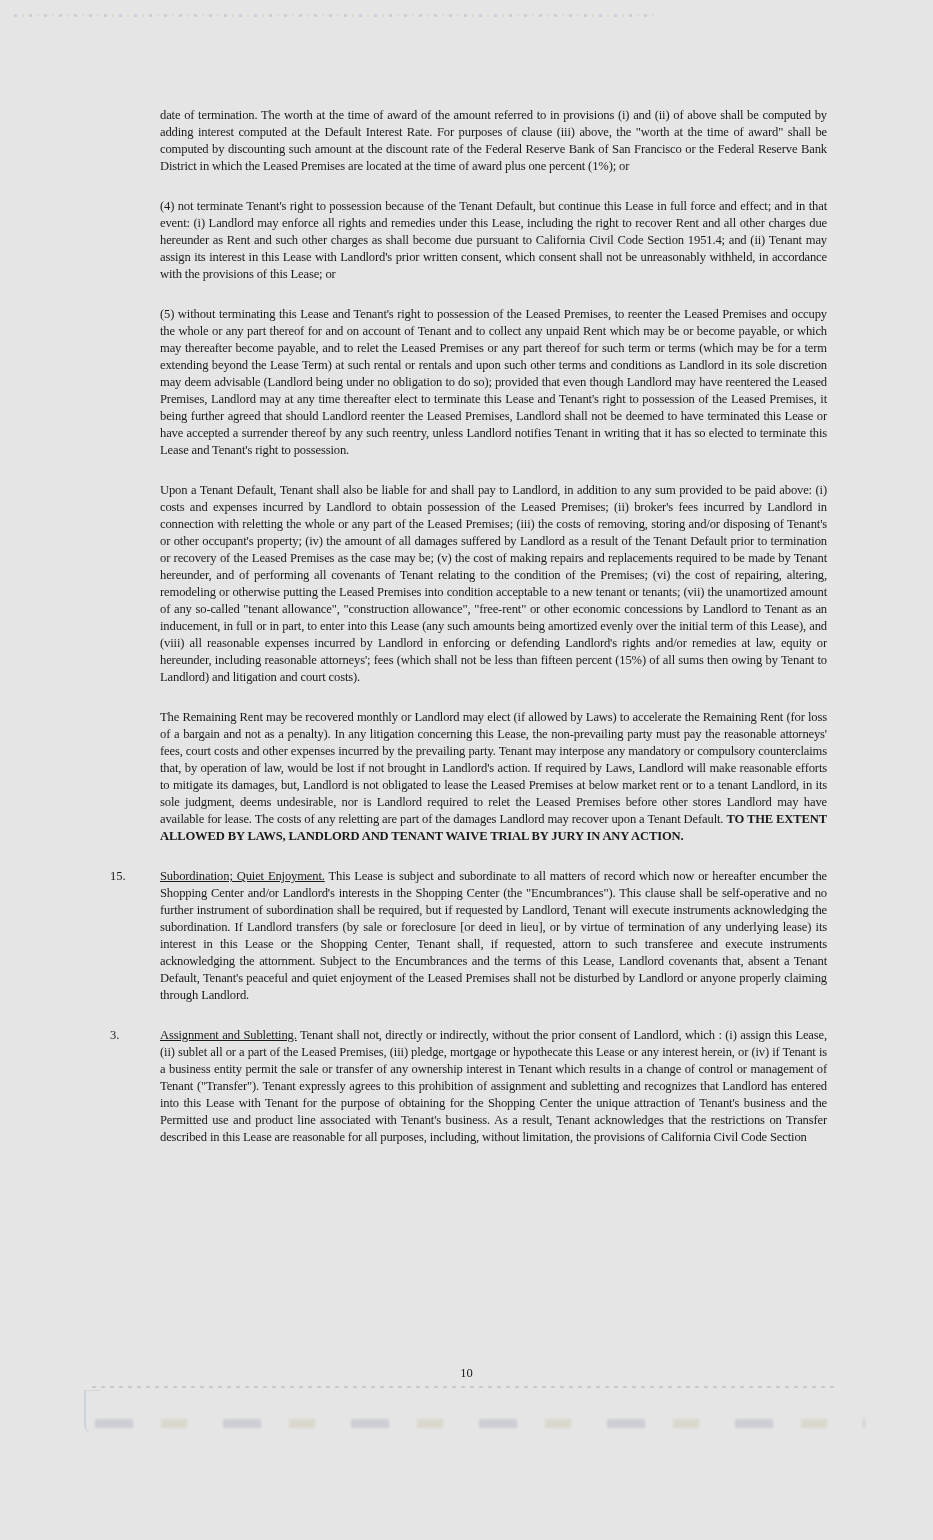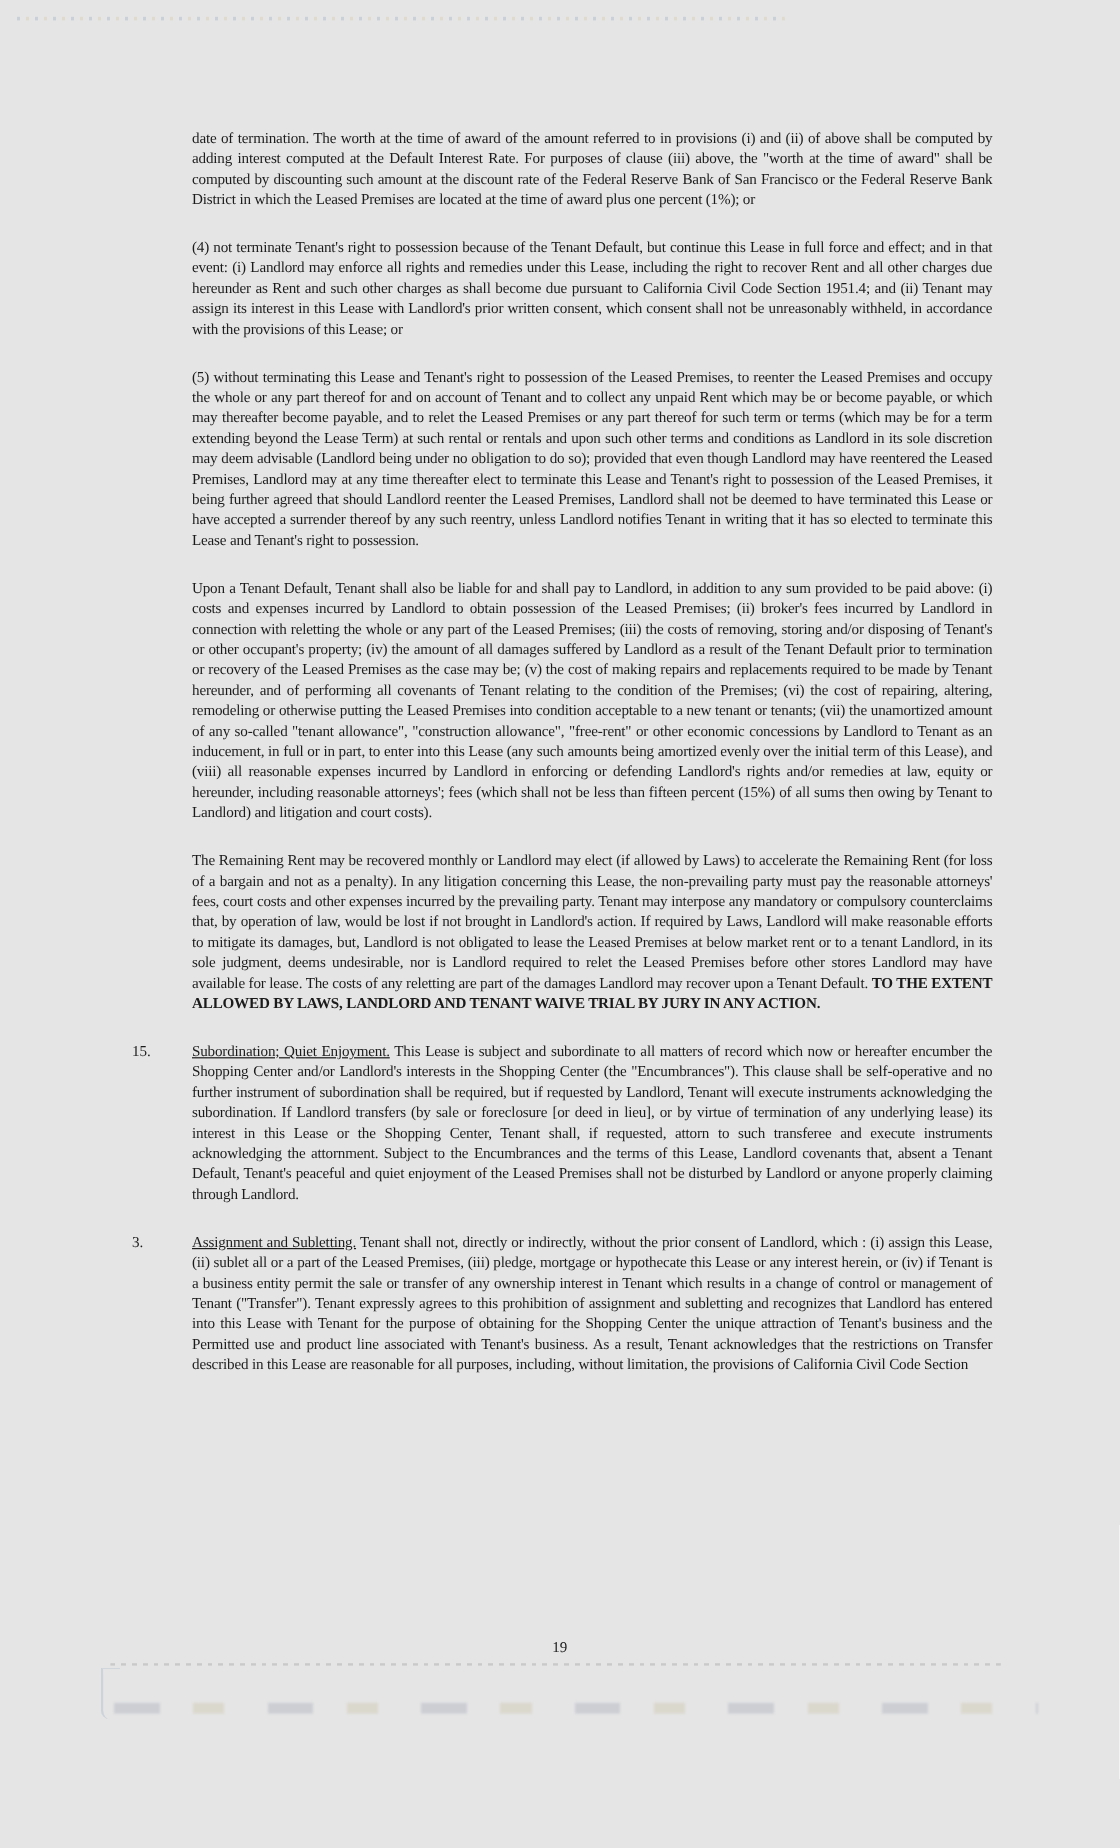--- a/index.html
+++ b/index.html
@@ -121,19 +121,19 @@
       <p class="para"><span class="section-heading">Subordination; Quiet Enjoyment.</span><span> This Lease is subject and subordinate to all matters of record which now or hereafter encumber the Shopping Center and/or Landlord's interests in the Shopping Center (the "Encumbrances"). This clause shall be self-operative and no further instrument of subordination shall be required, but if requested by Landlord, Tenant will execute instruments acknowledging the subordination. If Landlord transfers (by sale or foreclosure [or deed in lieu], or by virtue of termination of any underlying lease) its interest in this Lease or the Shopping Center, Tenant shall, if requested, attorn to such transferee and execute instruments acknowledging the attornment. Subject to the Encumbrances and the terms of this Lease, Landlord covenants that, absent a Tenant Default, Tenant's peaceful and quiet enjoyment of the Leased Premises shall not be disturbed by Landlord or anyone properly claiming through Landlord.</span></p>
     </div>
 
     <div class="section">
       <span class="section-number">3.</span>
       <p class="para"><span class="section-heading">Assignment and Subletting.</span><span> Tenant shall not, directly or indirectly, without the prior consent of Landlord, which : (i) assign this Lease, (ii) sublet all or a part of the Leased Premises, (iii) pledge, mortgage or hypothecate this Lease or any interest herein, or (iv) if Tenant is a business entity permit the sale or transfer of any ownership interest in Tenant which results in a change of control or management of Tenant ("Transfer"). Tenant expressly agrees to this prohibition of assignment and subletting and recognizes that Landlord has entered into this Lease with Tenant for the purpose of obtaining for the Shopping Center the unique attraction of Tenant's business and the Permitted use and product line associated with Tenant's business. As a result, Tenant acknowledges that the restrictions on Transfer described in this Lease are reasonable for all purposes, including, without limitation, the provisions of California Civil Code Section</span></p>
     </div>
 
   </div>
 
-  <div class="page-number">19</div>
+  <div class="page-number">10</div>
 
   <div class="artifact artifact-footer-line"></div>
   <div class="artifact artifact-footer-mark"></div>
   <div class="artifact artifact-footer-smudge"></div>
 
 </div>
 
 </body></html>

